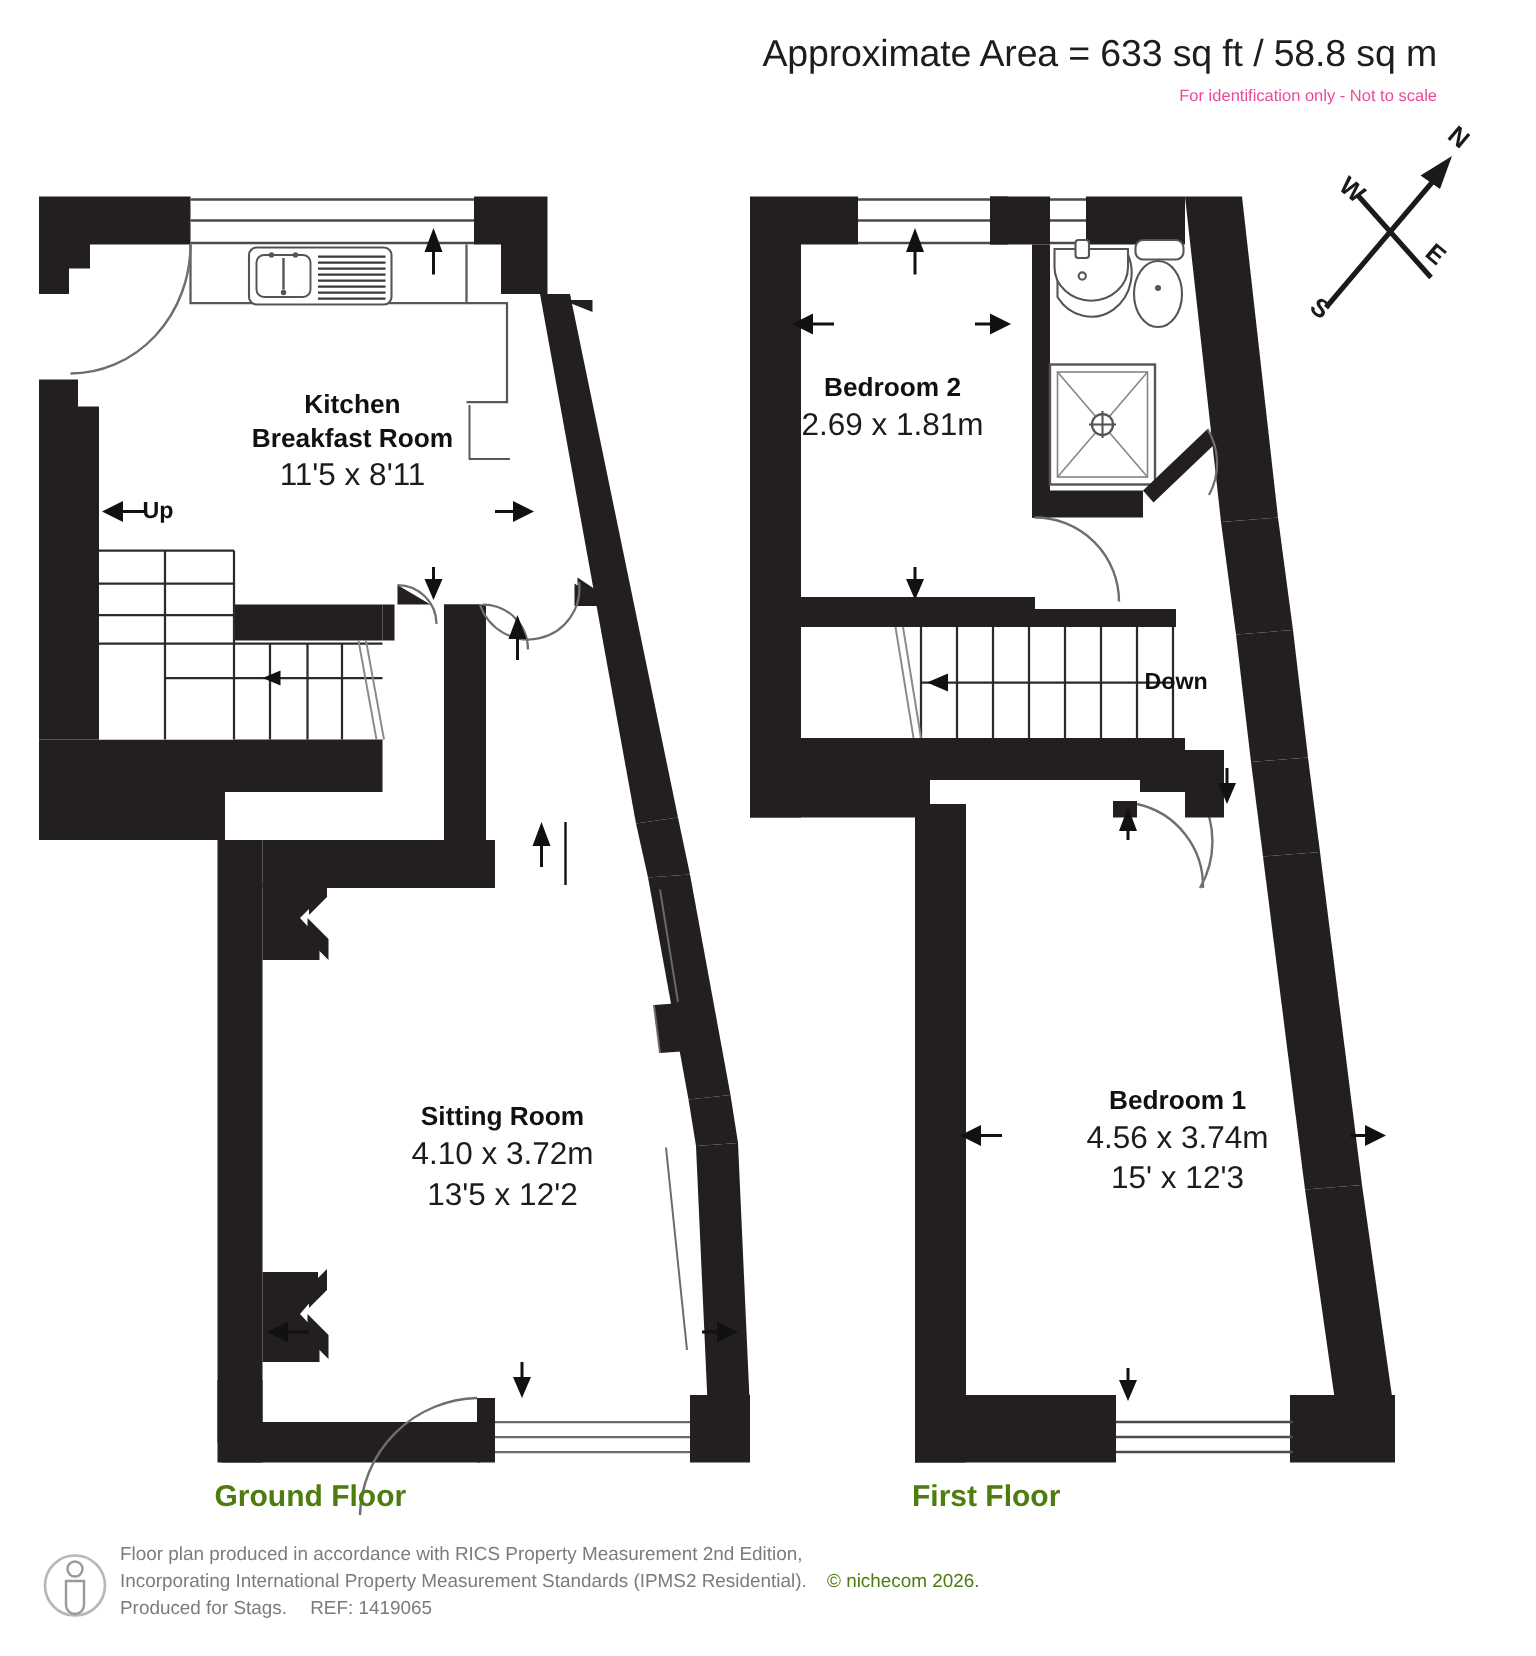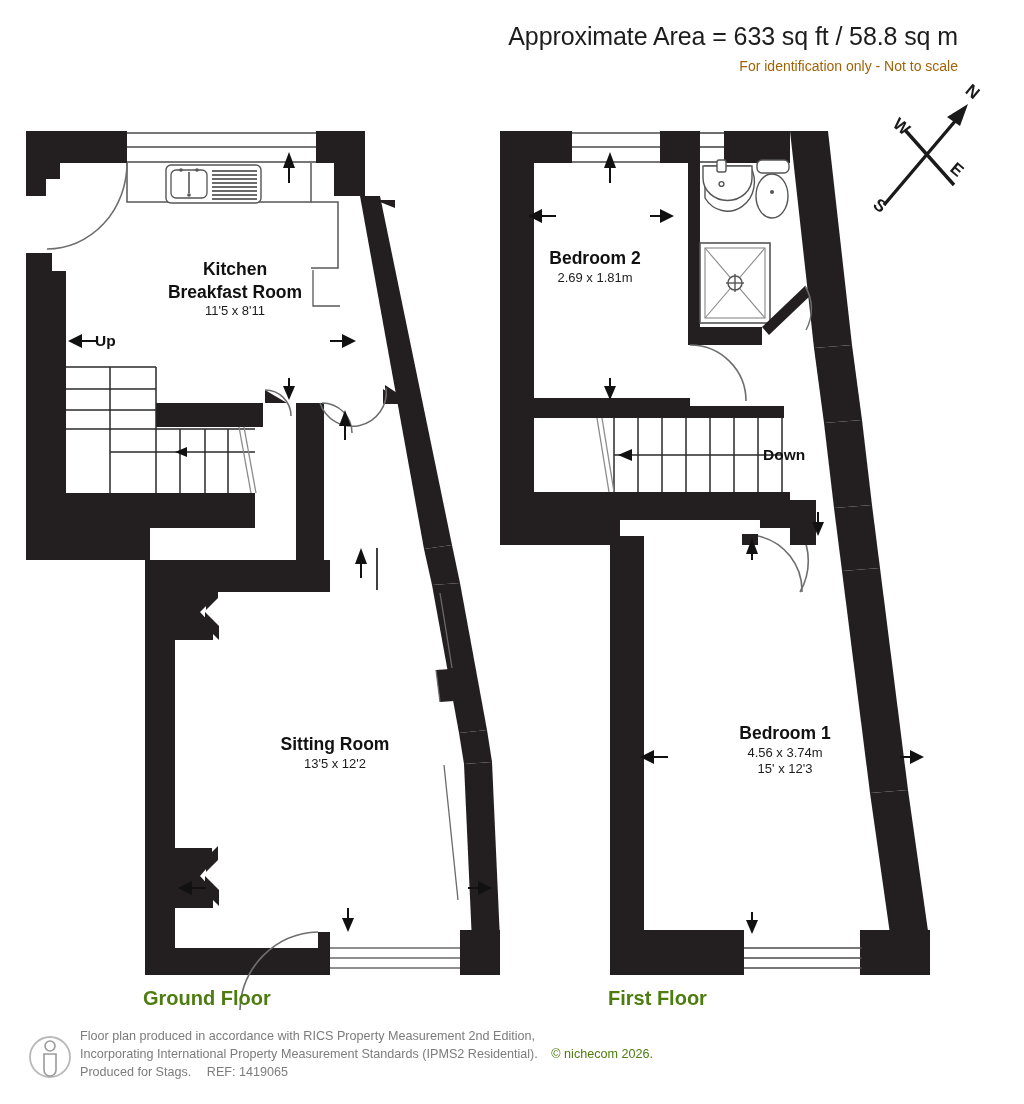--- a/index.html
+++ b/index.html
@@ -29,41 +29,41 @@
   }
   #area-title {
     top: 22px;
     font-size: 25px;
     font-weight: 400;
     letter-spacing: -0.1px;
     color: #1d1d1d;
   }
   #area-subtitle {
     top: 58px;
-    font-size: 14px;
-    color: #a16207;
+    font-size: 11px;
+    color: #ec4899;
   }
   #svg-plan {
     position: absolute;
     left: 0; top: 0;
   }
   .room-label {
     position: absolute;
     text-align: center;
     white-space: nowrap;
     line-height: 1.29;
   }
   .room-label .rl-name {
     font-size: 17.5px;
     font-weight: bold;
     display: block;
     color: #111;
   }
   .room-label .rl-dim {
-    font-size: 13px;
+    font-size: 21px;
     font-weight: 400;
     display: block;
     color: #1c1c1c;
   }
   .floor-title {
     position: absolute;
     font-size: 20px;
     font-weight: bold;
     white-space: nowrap;
     color: #4d7c0f;
@@ -433,20 +433,21 @@
   </svg>
 
   <div class="room-label" style="left:90px; top:258px; width:290px;">
     <span class="rl-name">Kitchen</span>
     <span class="rl-name">Breakfast Room</span>
     <span class="rl-dim">11'5 x 8'11</span>
   </div>
 
   <div class="room-label" style="left:190px; top:733px; width:290px;">
     <span class="rl-name">Sitting Room</span>
+    <span class="rl-dim">4.10 x 3.72m</span>
     <span class="rl-dim">13'5 x 12'2</span>
   </div>
 
   <div class="room-label" style="left:455px; top:247px; width:280px;">
     <span class="rl-name">Bedroom 2</span>
     <span class="rl-dim">2.69 x 1.81m</span>
   </div>
 
   <div class="room-label" style="left:640px; top:722px; width:290px;">
     <span class="rl-name">Bedroom 1</span>

